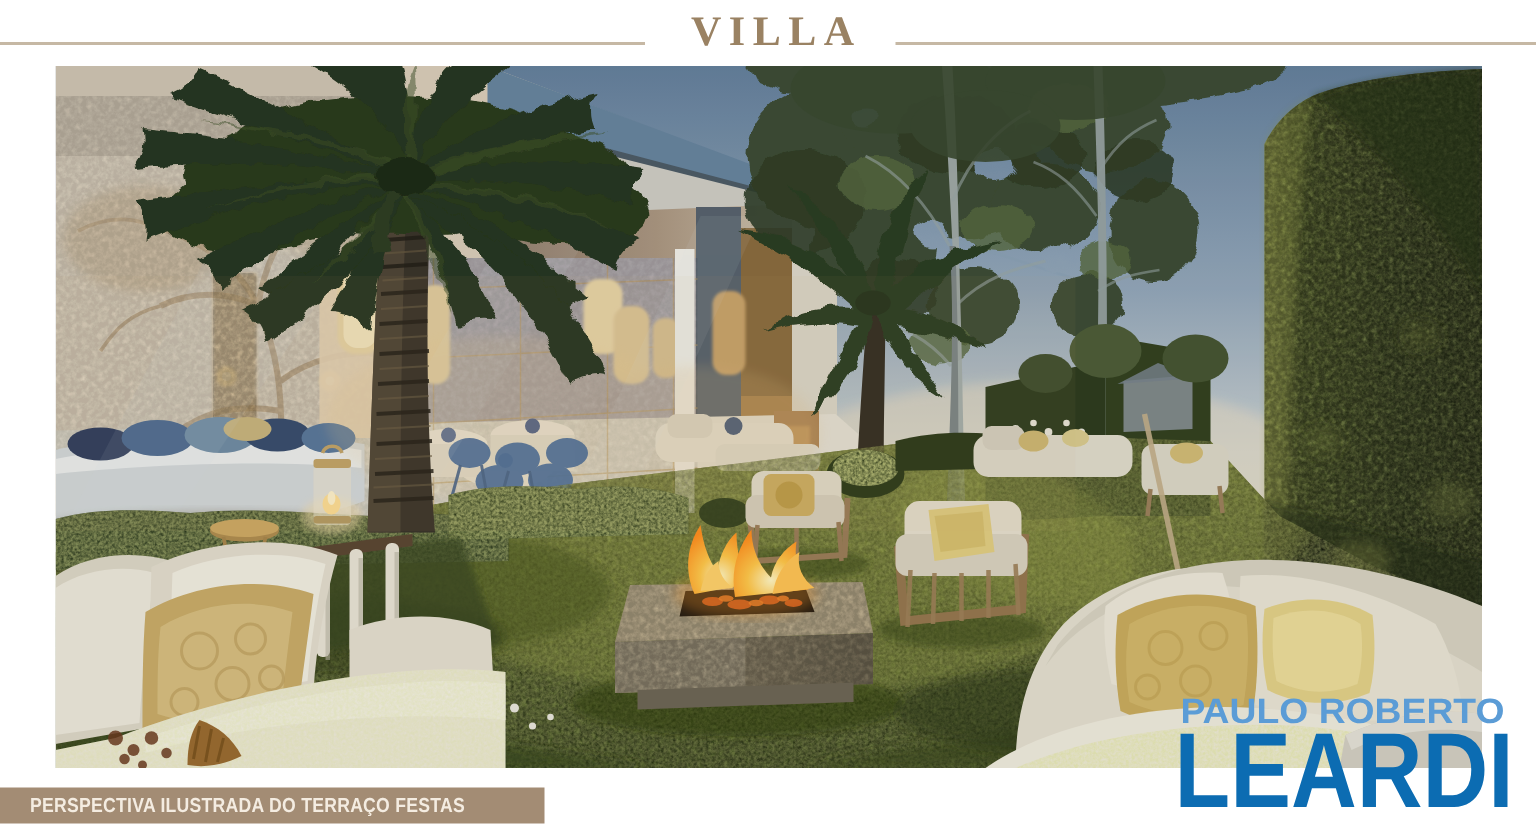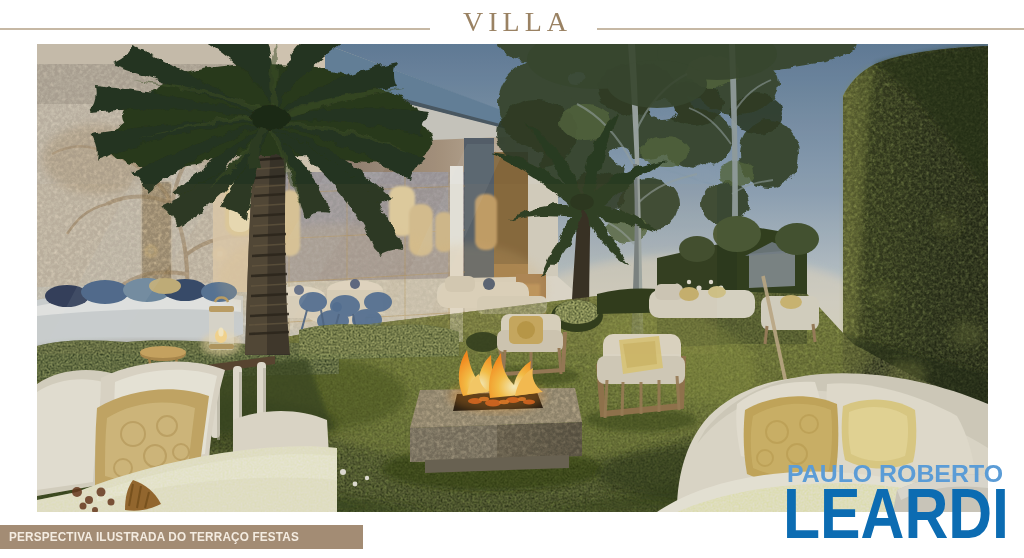--- a/index.html
+++ b/index.html
@@ -1,26 +1,26 @@
 <!DOCTYPE html>
 <html><head>
 <meta charset="utf-8">
 <style>
   html,body{margin:0;padding:0;width:1024px;height:558px;background:#ffffff;overflow:hidden;
     font-family:"Liberation Sans",sans-serif;}
   #stage{position:relative;width:1024px;height:558px;background:#ffffff;}
   #villa{position:absolute;left:0;top:6px;width:1024px;text-align:center;
-    font-family:"Liberation Serif",serif;font-size:28px;font-weight:400;color:#9a8263;
+    font-family:"Liberation Serif",serif;font-size:28px;font-weight:700;color:#9a8263;
     letter-spacing:5px;text-indent:11px;}
   .hline{position:absolute;top:28px;height:2px;background:#c6b8a4;}
   #hl-left{left:0;width:430px;}
   #hl-right{left:597px;width:427px;}
   #photo{position:absolute;left:37px;top:44px;width:951px;height:468px;overflow:hidden;}
   #caption{position:absolute;left:0;top:525px;width:363px;height:24px;background:#a38c74;
-    color:#f4ece1;font-size:13.5px;font-weight:bold;line-height:24px;padding-left:9px;white-space:nowrap;
+    color:#f4ece1;font-size:13.5px;font-weight:bold;line-height:24px;padding-left:20px;white-space:nowrap;
     box-sizing:border-box;letter-spacing:0.2px;}
   #leardi{position:absolute;left:770px;top:453px;}
   .csp{display:inline-block;transform:scaleX(0.87);transform-origin:0 50%;}
 </style>
 </head>
 <body>
 <div id="stage">
 
   <div id="villa">VILLA</div>
 

